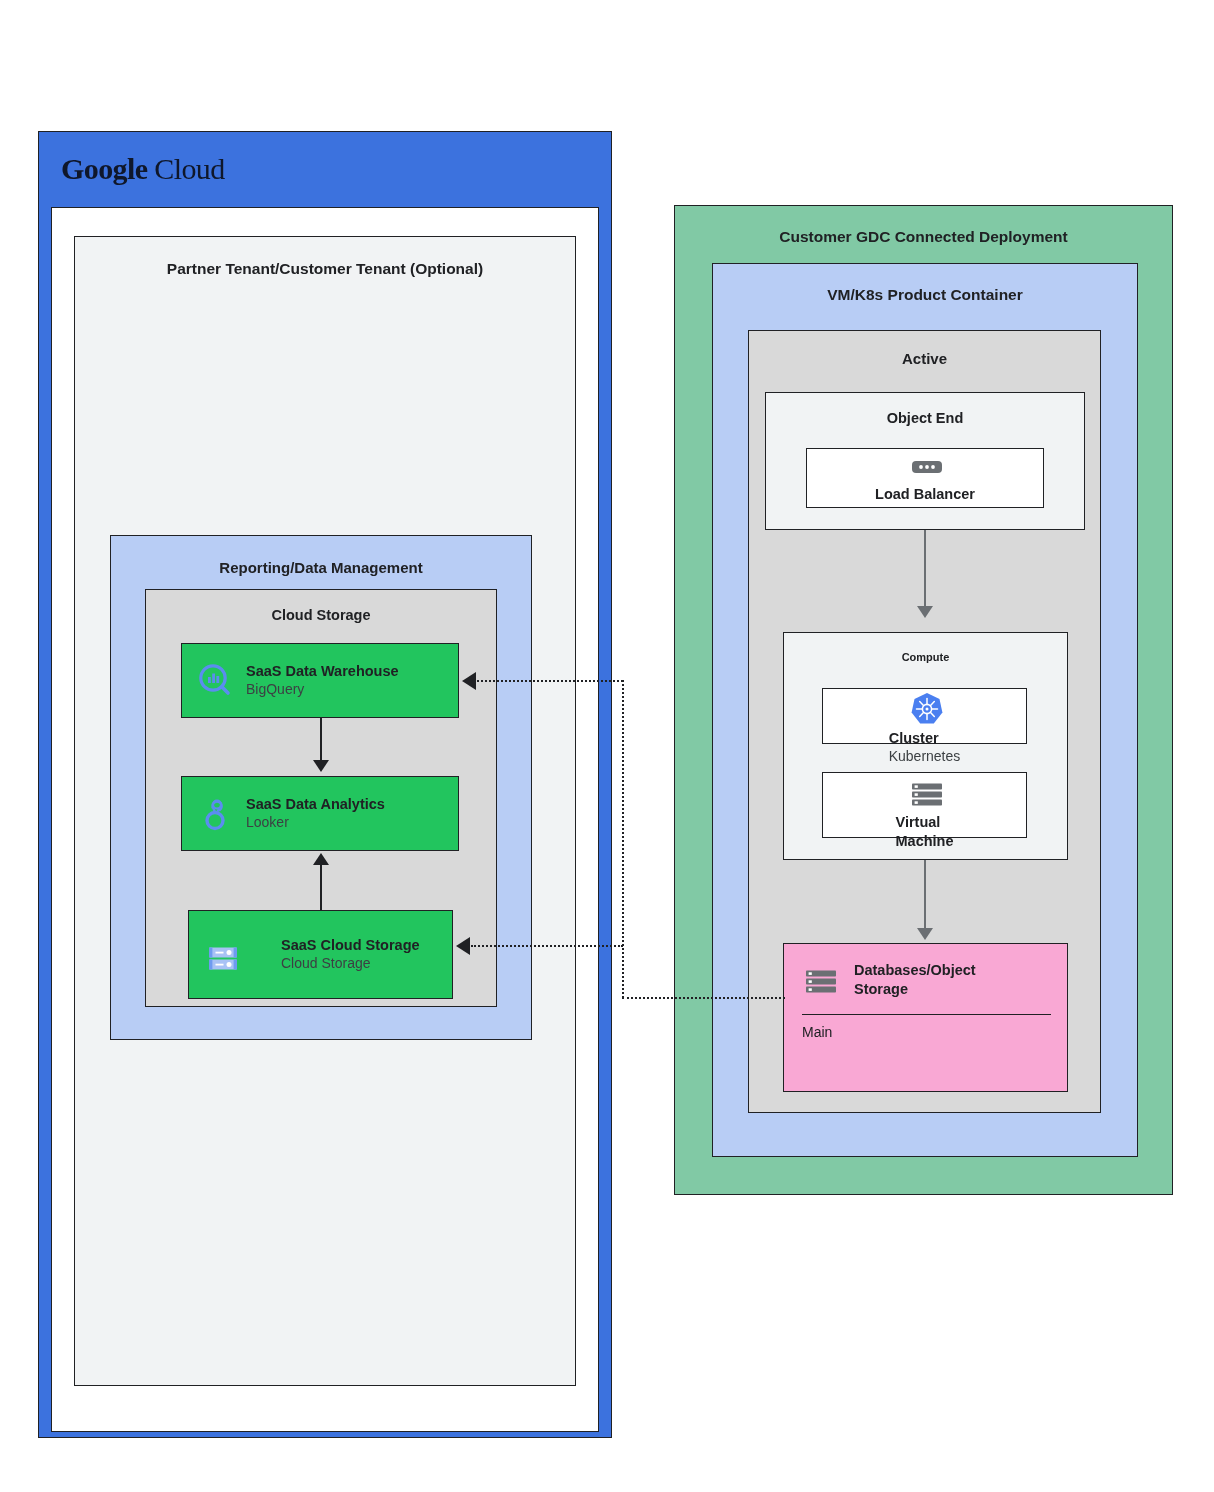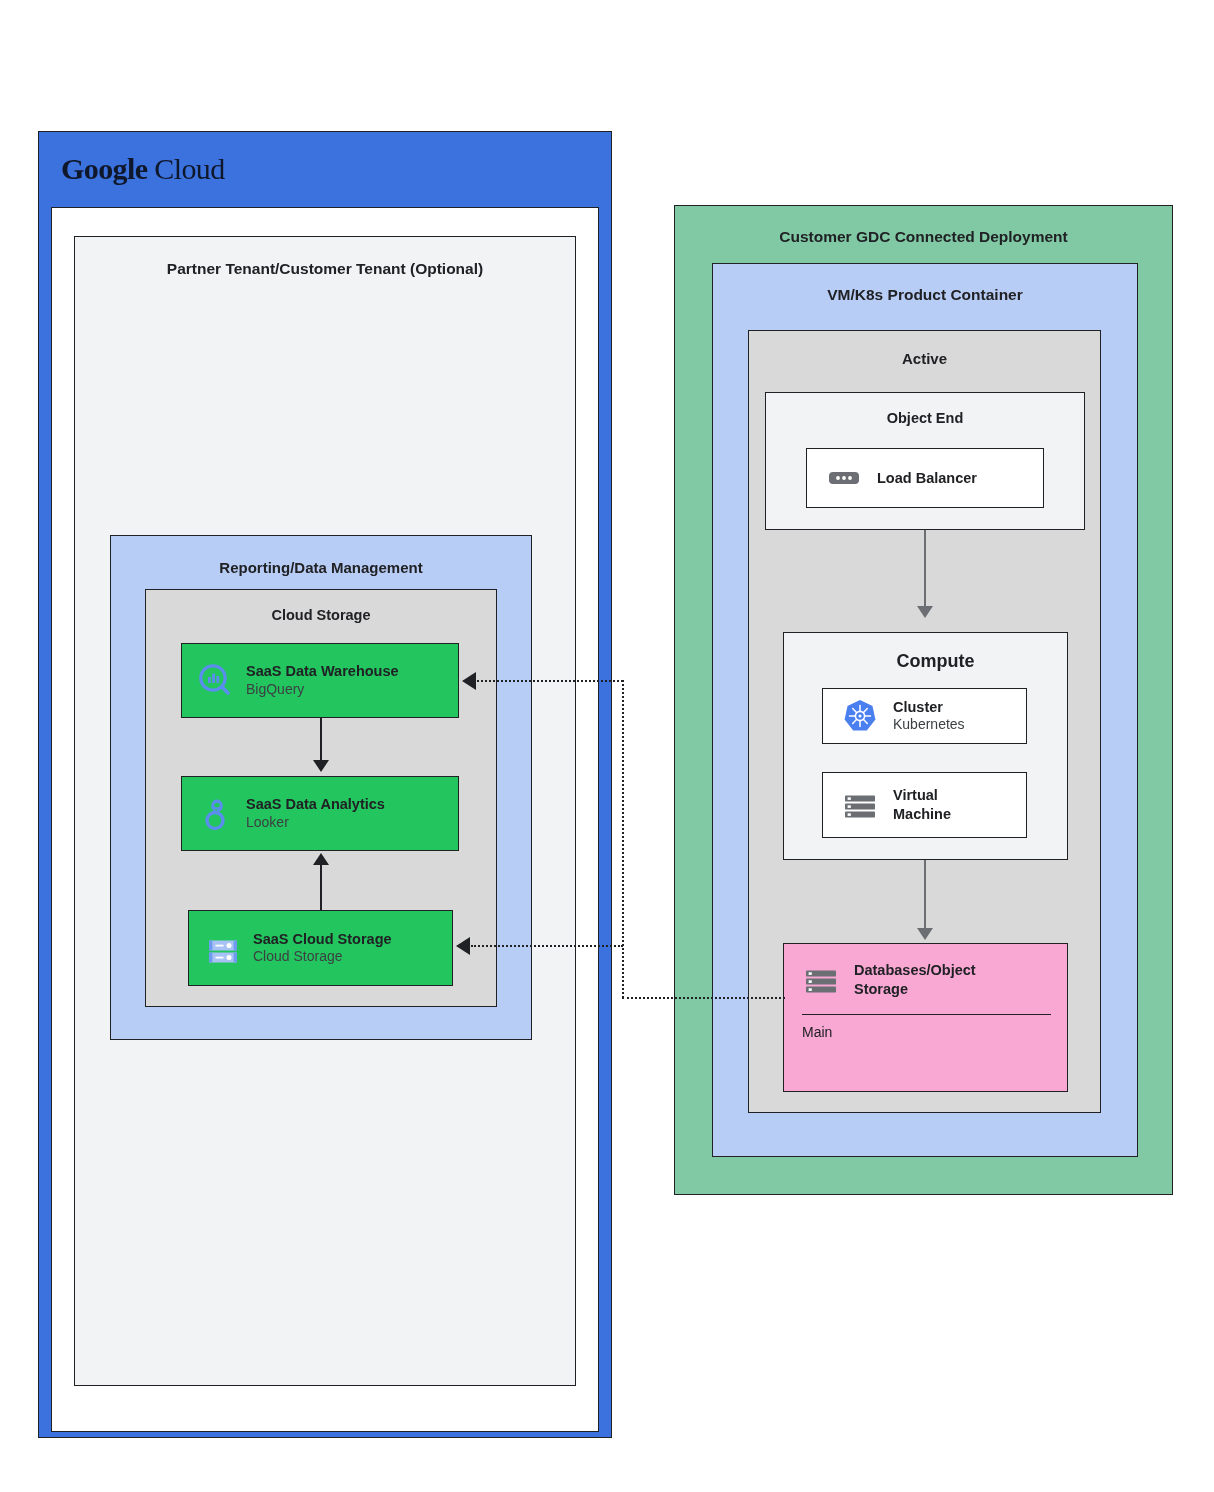--- a/index.html
+++ b/index.html
@@ -117,21 +117,21 @@
     display: flex;
     align-items: center;
     justify-content: center;
   }
   .svc .txt { flex: 1 1 auto; line-height: 1.28; }
   .svc .t1 { font-size: 14.5px; font-weight: bold; color: #202124; }
   .svc .t2 { font-size: 14px; font-weight: normal; color: #3c4043; }
 
   #svc-bigquery { left: 181px; top: 643px; width: 278px; height: 75px; }
   #svc-looker   { left: 181px; top: 776px; width: 278px; height: 75px; }
-  #svc-saascs   { left: 188px; top: 910px; width: 265px; height: 76px; }
+  #svc-saascs   { left: 188px; top: 910px; width: 265px; height: 89px; gap: 28px; }
 
   
   #gdc-outer {
     left: 674px; top: 205px;
     width: 499px; height: 990px;
     background: #81c9a5;
   }
   #gdc-outer-title { top: 22px; font-size: 15.5px; }
 
   #vmk8s {
@@ -153,29 +153,30 @@
     width: 320px; height: 138px;
     background: #f1f3f4;
   }
   #frontend-title { top: 17px; font-size: 14.5px; }
 
   #compute {
     left: 783px; top: 632px;
     width: 285px; height: 228px;
     background: #f1f3f4;
   }
-  #compute-title { top: 18px; font-size: 18px; padding-left: 10px; }
+  #compute-title { top: 18px; font-size: 11px; }
 
   .svc-r {
     position: absolute;
     box-sizing: border-box;
     border: 1.6px solid #202124;
     background: #ffffff;
     display: flex;
     align-items: center;
+    flex-direction: column;
   }
   .svc-r .ico {
     flex: 0 0 auto;
     width: 46px;
     margin-left: 14px;
     margin-right: 10px;
     display: flex;
     align-items: center;
     justify-content: center;
   }

